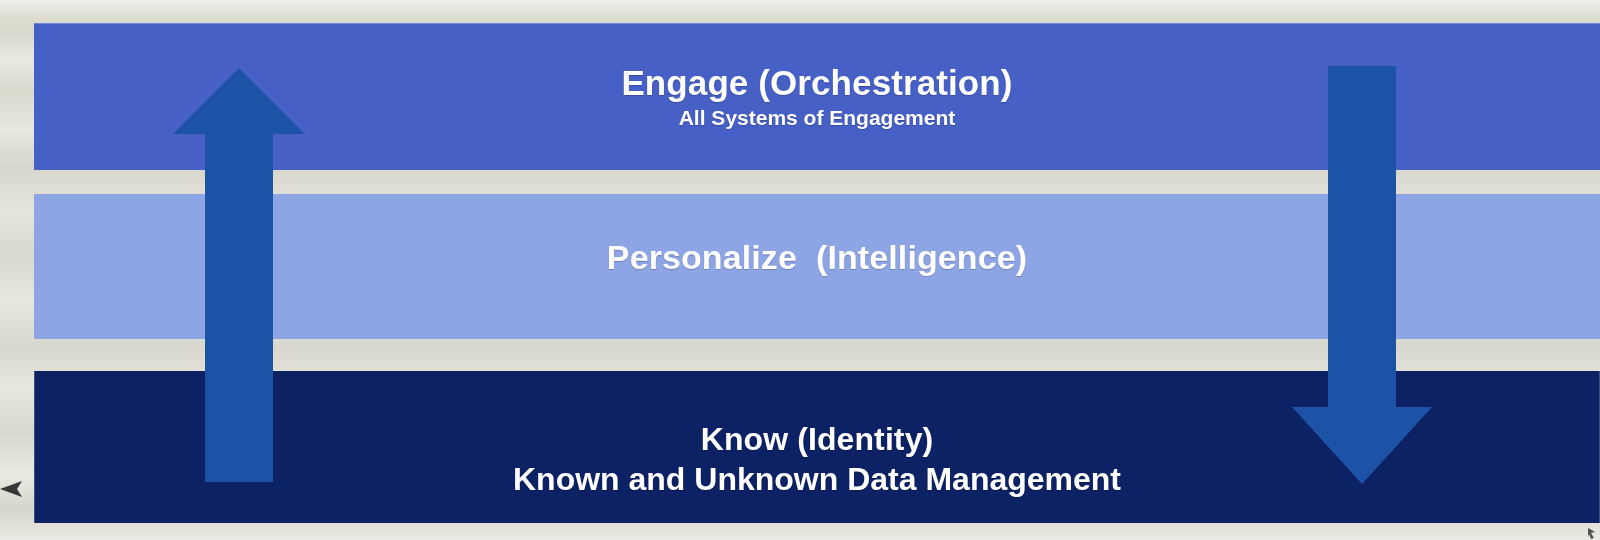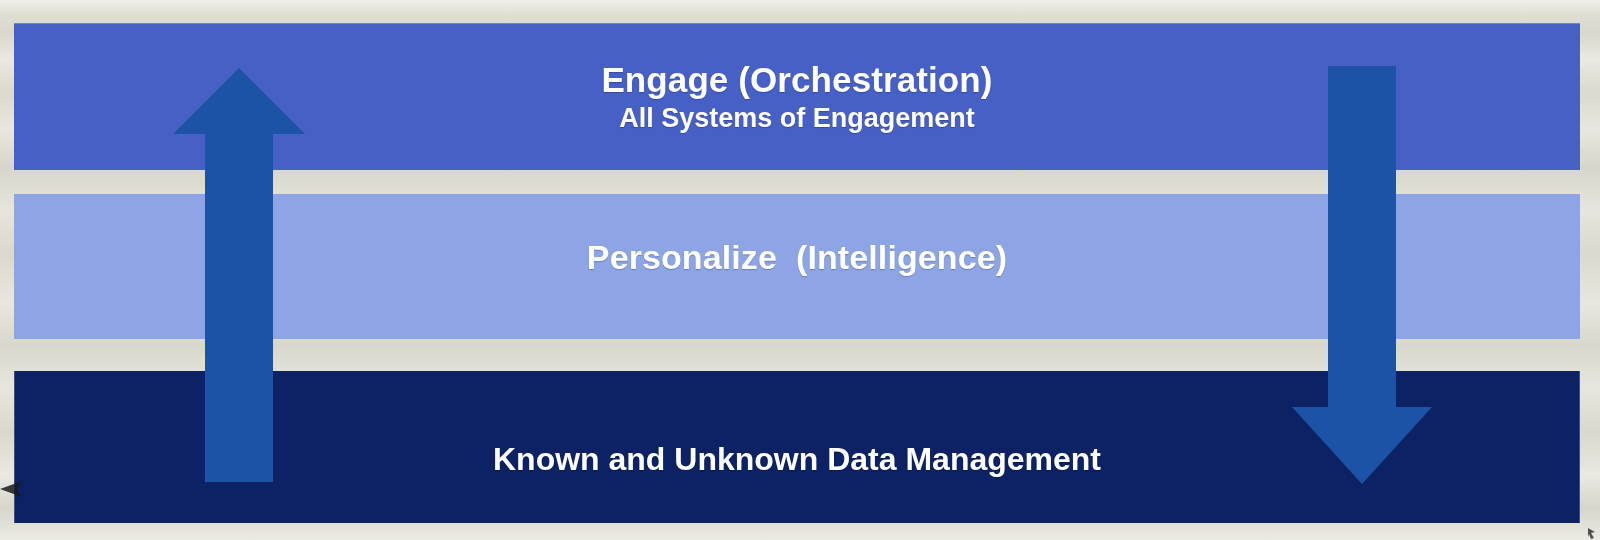--- a/index.html
+++ b/index.html
@@ -31,21 +31,21 @@
         rgba(255,255,255,0.28) 72%,
         rgba(0,0,0,0.020) 80%,
         rgba(255,255,255,0.35) 88%,
         rgba(0,0,0,0.030) 94%,
         rgba(255,255,255,0.40) 100%);
   }
 
   
   .band {
     position: absolute;
-    left: 14px;
+    left: 34px;
     width: 1566px;
     box-sizing: border-box;
     display: flex;
     flex-direction: column;
     align-items: center;
     justify-content: center;
     text-align: center;
     color: #ffffff;
   }
   .band-title {
@@ -62,21 +62,21 @@
     text-shadow: 0 1px 1px rgba(0,0,0,0.22);
   }
 
   #band-engage {
     top: 23px;
     height: 147px;
     background: #4660c6;
     border-top: 1px solid #6f86d6;
   }
   #band-engage .band-title { font-size: 35px; margin-bottom: 4px; }
-  #band-engage .band-sub   { font-size: 27px; }
+  #band-engage .band-sub   { font-size: 21px; }
 
   #band-personalize {
     top: 194px;
     height: 145px;
     background: #8da5e4;
   }
   #band-personalize .band-title { font-size: 34px; margin-bottom: 19px; }
   #band-personalize .band-sub   { font-size: 26px; }
 
   #band-know {
@@ -128,20 +128,21 @@
     <div class="band-title">Engage (Orchestration)</div>
     <div class="band-sub">All Systems of Engagement</div>
   </div>
 
   <div class="band" id="band-personalize" style="background: rgb(141, 165, 228);">
     <div class="band-title">Personalize  (Intelligence)</div>
   </div>
 
   <div class="band" id="band-know" style="background: rgb(12, 34, 100);">
     <div class="band-inner">
+      <div class="band-title">Know (Identity)</div>
       <div class="band-sub">Known and Unknown Data Management</div>
     </div>
   </div>
 
   <svg class="arrow-svg" id="arrow-up-wrap" viewBox="0 0 142 424">
     <polygon points="71,6 137,72 105,72 105,420 37,420 37,72 5,72" fill="#1d53a6"></polygon>
   </svg>
 
   <svg class="arrow-svg" id="arrow-down-wrap" viewBox="0 0 150 426">
     <polygon points="42,4 110,4 110,345 146,345 76,422 6,345 42,345" fill="#1d53a6"></polygon>

